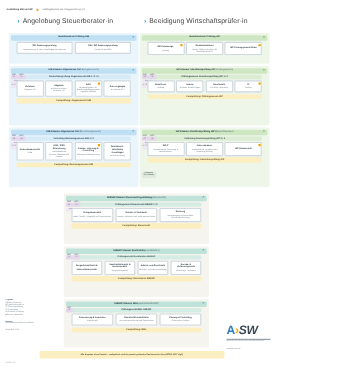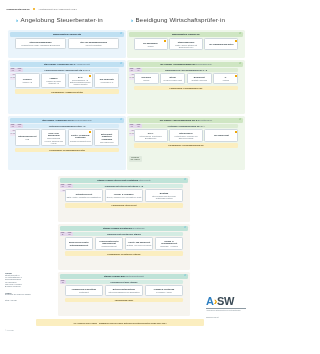--- a/index.html
+++ b/index.html
@@ -160,21 +160,21 @@
   }
 
   
   .logo{ position:absolute; left:206px; top:296px; width:42px; text-align:left;}
   .logo .mark{
     font-size:11px; font-weight:bold; letter-spacing:-.3px;
     line-height:1; white-space:nowrap;
   }
   .logo .a{ color:#2e7fc1; }
   .logo .g{ color:#f0a500; }
-  .logo .sw{ color:#3a4a55; }
+  .logo .sw{ color:#3a4a55;font-style:italic; }
   .logo .rule{ height:.5px; background:#8d9aa3; margin:1.3px 0 1px 0; width:40px;}
   .logo .sub{ font-size:1.55px; color:#7c8991; line-height:1.3;}
   .logo .url{ font-size:1.7px; color:#7c8991; margin-top:4px;}
 </style>
 </head>
 <body>
 
 <div class="topbar">
   <span>Ausbildung StB und WP</span>
   <span class="dot"></span>

